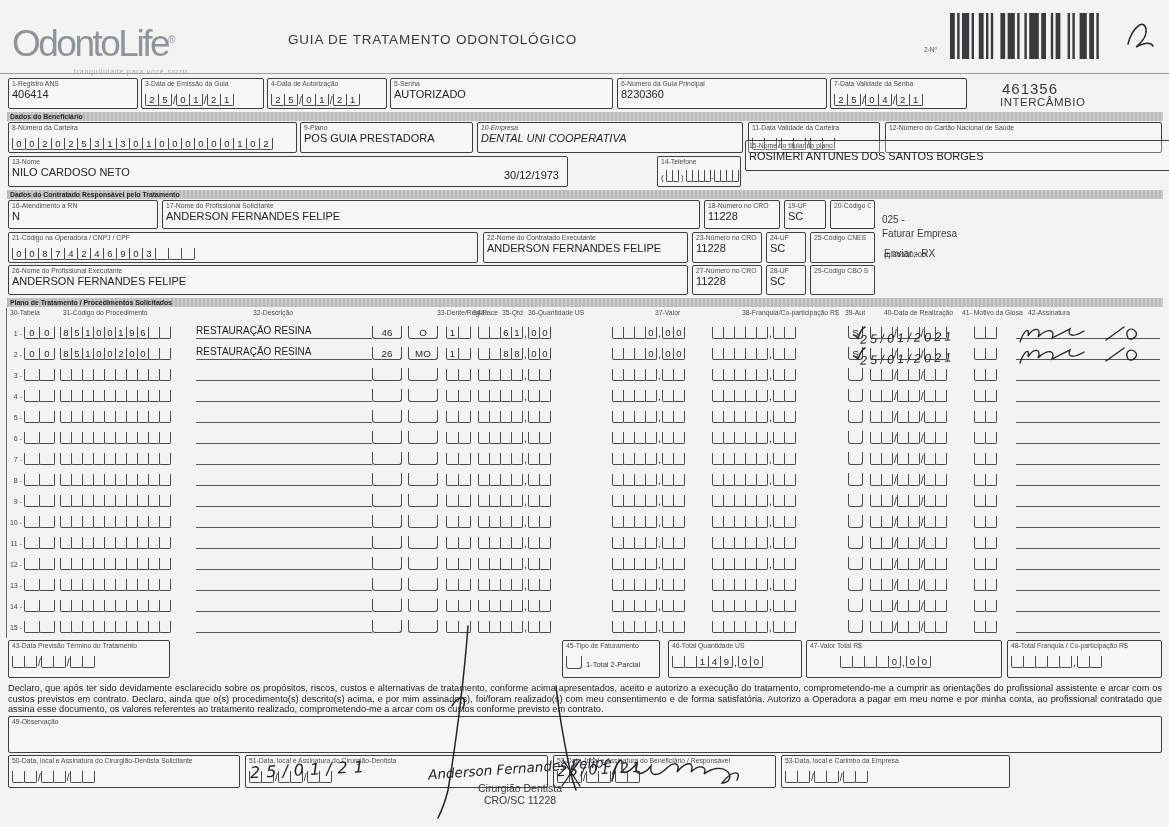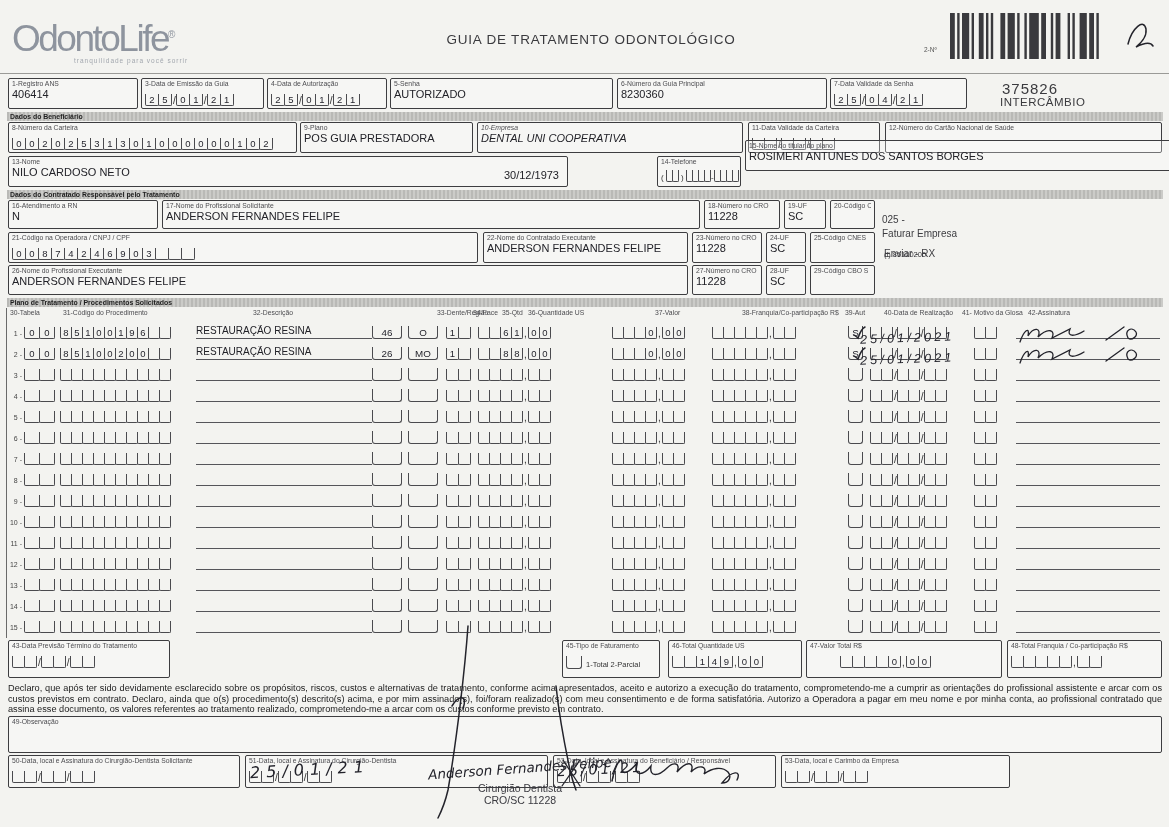--- a/index.html
+++ b/index.html
@@ -24,24 +24,24 @@
   .cw13 .cell{width:13px;}
   .cw14 .cell{width:14px;}
   .cw16 .cell{width:16px;}
   .comb .sep{font-size:10px;line-height:11px;margin:0 1px;color:#333;}
   .money{display:inline-flex;align-items:flex-end;}
   .money .comma{font-size:10px;line-height:10px;margin:0 1px;color:#333;}
   .wcell{box-sizing:border-box;display:inline-flex;align-items:flex-end;justify-content:center;
         width:30px;height:13px;border:1px solid #4a4a4e;border-top:none;border-radius:0 0 3px 3px;
         font-size:9.8px;line-height:11px;color:#1f1f28;}
   
-  .logo-main{font-size:37px;letter-spacing:-2.5px;color:#8e949e;line-height:41px;font-weight:400;}
+  .logo-main{font-size:37px;letter-spacing:-2.5px;color:#8e949e;line-height:52px;font-weight:400;}
   .logo-reg{font-size:10px;vertical-align:super;color:#8e949e;letter-spacing:0;}
   .logo-tag{font-size:6.5px;color:#a2a7ae;letter-spacing:1px;margin-left:62px;margin-top:-2px;display:block;}
-  .doc-title{position:absolute;left:311px;width:560px;top:32px;text-align:center;font-size:13.5px;
+  .doc-title{position:absolute;left:288px;width:560px;top:32px;text-align:left;font-size:13.5px;
         letter-spacing:.8px;color:#3a3a3e;}
   .bc-num{font-size:15px;color:#3a3a3e;letter-spacing:1px;}
   .bc-sub{font-size:11.5px;color:#3a3a3e;letter-spacing:.5px;}
   
   .thead-lbl{position:absolute;font-size:6.8px;color:#4c4c50;white-space:nowrap;}
   .trow{position:absolute;left:0;width:1169px;height:21px;}
   .trow>*{position:absolute;bottom:4px;}
   .tnum{left:5px;width:17px;text-align:right;font-size:7px;color:#444;bottom:6px;}
   .pos-tabela{left:24px;} .pos-codigo{left:60px;}
   .tdesc{left:196px;width:176px;border-bottom:1px solid #55555a;font-size:10px;line-height:12px;
@@ -93,21 +93,21 @@
       <rect x="81.2" y="1" width="9.6" height="46" fill="#3a3a3e"></rect>
       <rect x="93.2" y="1" width="4.8" height="46" fill="#3a3a3e"></rect>
       <rect x="102.8" y="1" width="2.4" height="46" fill="#3a3a3e"></rect>
       <rect x="107.60000000000001" y="1" width="4.8" height="46" fill="#3a3a3e"></rect>
       <rect x="119.60000000000001" y="1" width="2.4" height="46" fill="#3a3a3e"></rect>
       <rect x="124.40000000000002" y="1" width="2.4" height="46" fill="#3a3a3e"></rect>
       <rect x="131.60000000000002" y="1" width="7.199999999999999" height="46" fill="#3a3a3e"></rect>
       <rect x="141.20000000000002" y="1" width="4.8" height="46" fill="#3a3a3e"></rect>
       <rect x="148.40000000000003" y="1" width="2.4" height="46" fill="#3a3a3e"></rect>
     </svg>
-  <div class="abs bc-num" style="left:1002px;top:80px;">375826</div>
+  <div class="abs bc-num" style="left:1002px;top:80px;">461356</div>
   <div class="abs bc-sub" style="left:1000px;top:96px;">INTERCÂMBIO</div>
   <div class="hr" style="top:73px;"></div>
 
   <div class="box" style="left:8px;top:78px;width:130px;height:31px;">
     <span class="lbl">1-Registro ANS</span>
     <span class="val">406414</span>
   </div>
   <div class="box" style="left:141px;top:78px;width:123px;height:31px;">
     <span class="lbl">3-Data de Emissão da Guia</span>
     <span class="comb cw14">

